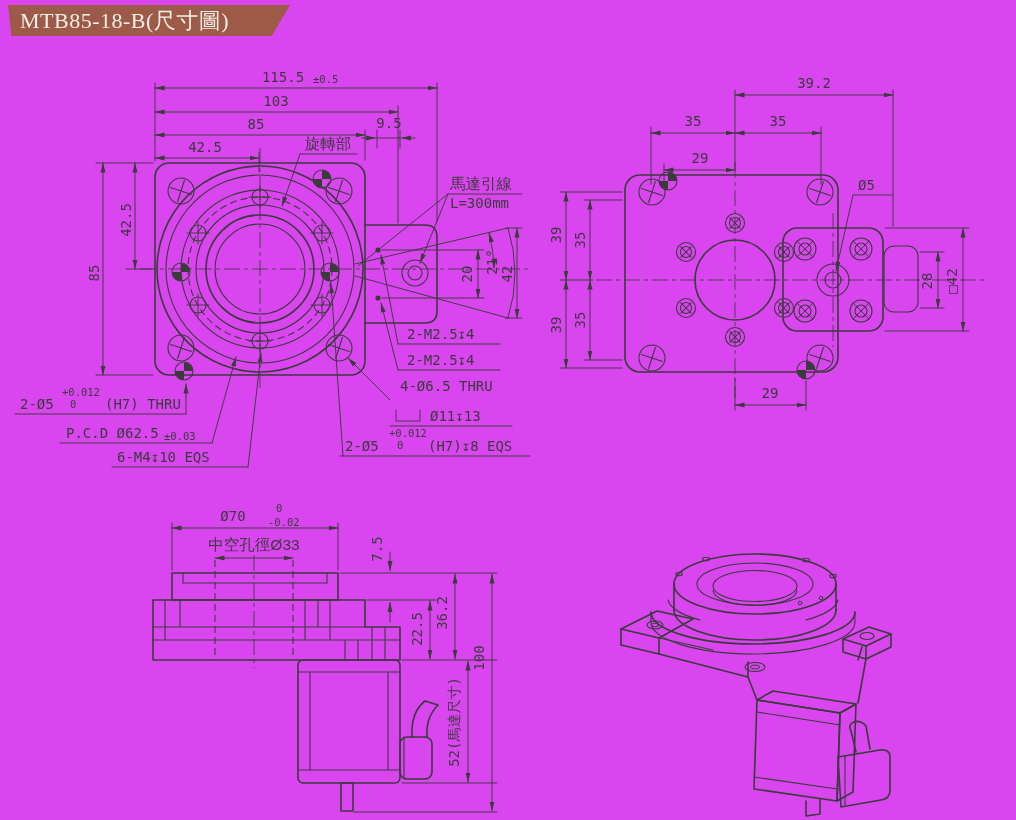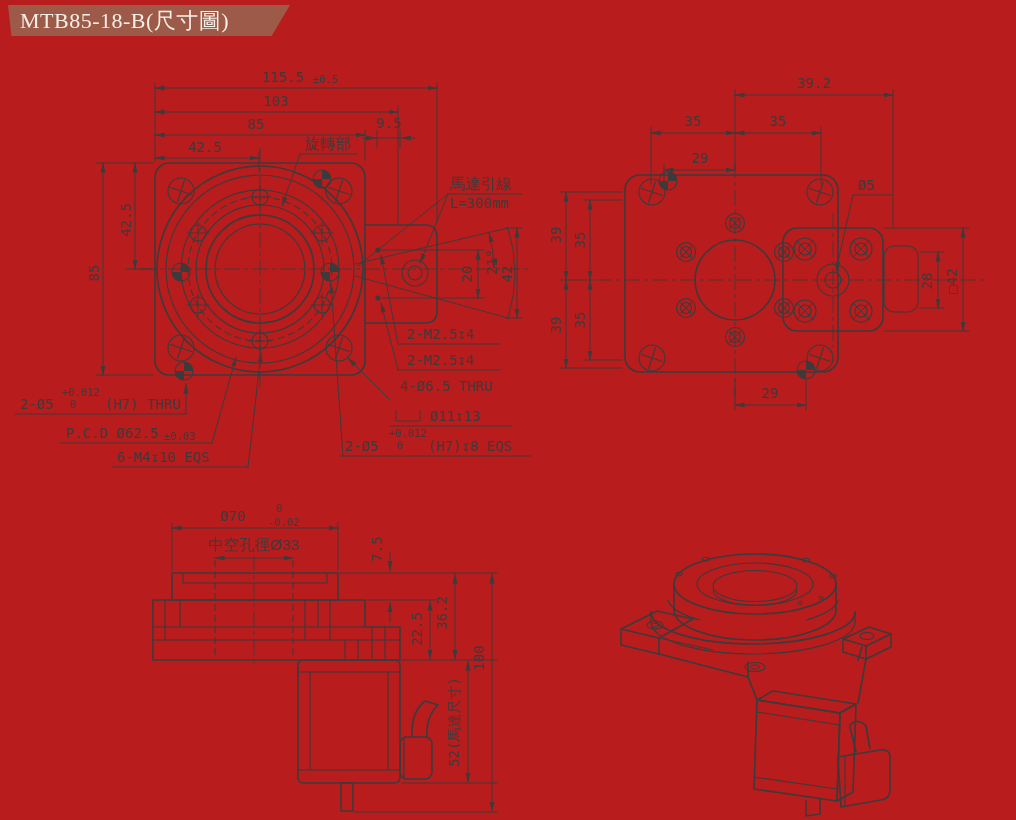--- a/index.html
+++ b/index.html
@@ -1,16 +1,16 @@
 <!DOCTYPE html>
 <html><head>
 <meta charset="utf-8">
 <style>
   html,body{margin:0;padding:0;background:#ffffff;}
-  .page{position:relative;width:1016px;height:820px;background:#b91c1c;overflow:hidden;
+  .page{position:relative;width:1016px;height:820px;background:#d946ef;overflow:hidden;
         font-family:"DejaVu Sans Mono",monospace;}
   .banner{position:absolute;left:8px;top:5px;width:282px;height:31px;background:#9d5a48;
           clip-path:polygon(0 0,100% 0,93.5% 100%,1.2% 100%);
           display:flex;align-items:center;padding-left:12px;box-sizing:border-box;}
   .banner span{color:#f7f0e7;font-family:"Liberation Serif",serif;font-size:22px;
                letter-spacing:.5px;white-space:nowrap;}
   svg{position:absolute;left:0;top:0;}
   .o{fill:none;stroke:#3b3b3c;stroke-width:1.6;stroke-linejoin:round;stroke-linecap:round;}
   .t{fill:none;stroke:#3b3b3c;stroke-width:1.1;stroke-linejoin:round;stroke-linecap:round;}
   .d{fill:none;stroke:#3b3b3c;stroke-width:.95;stroke-linecap:round;}

